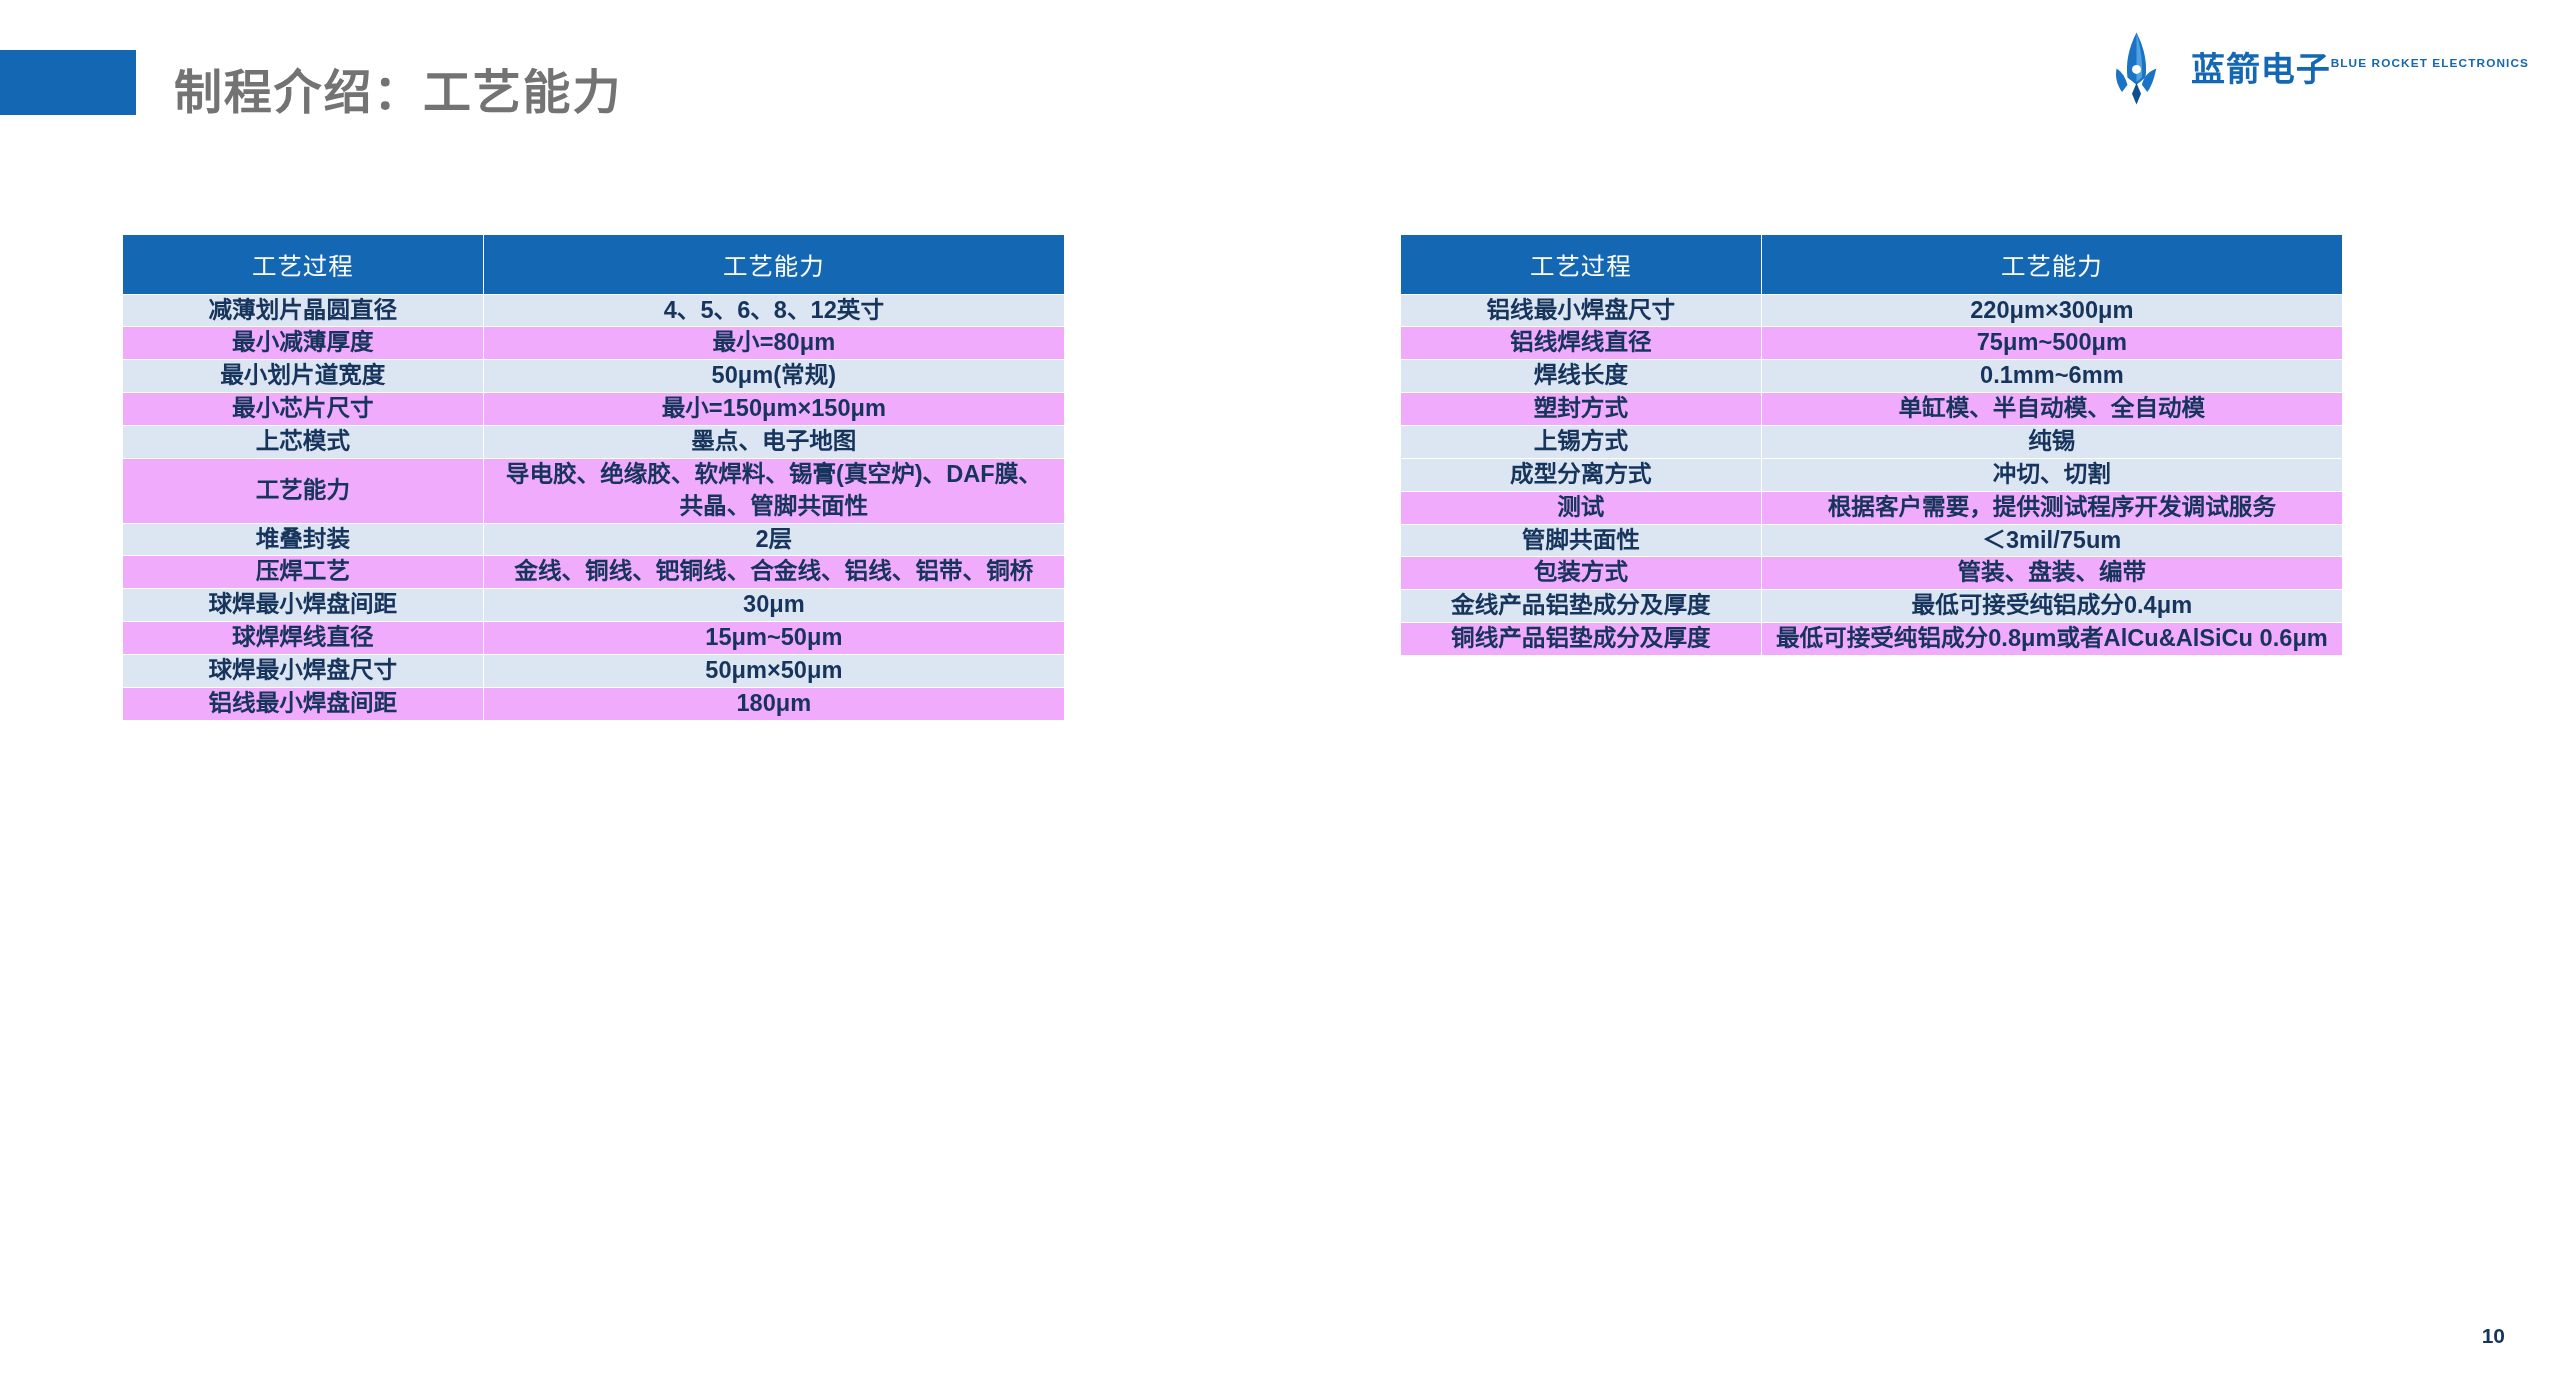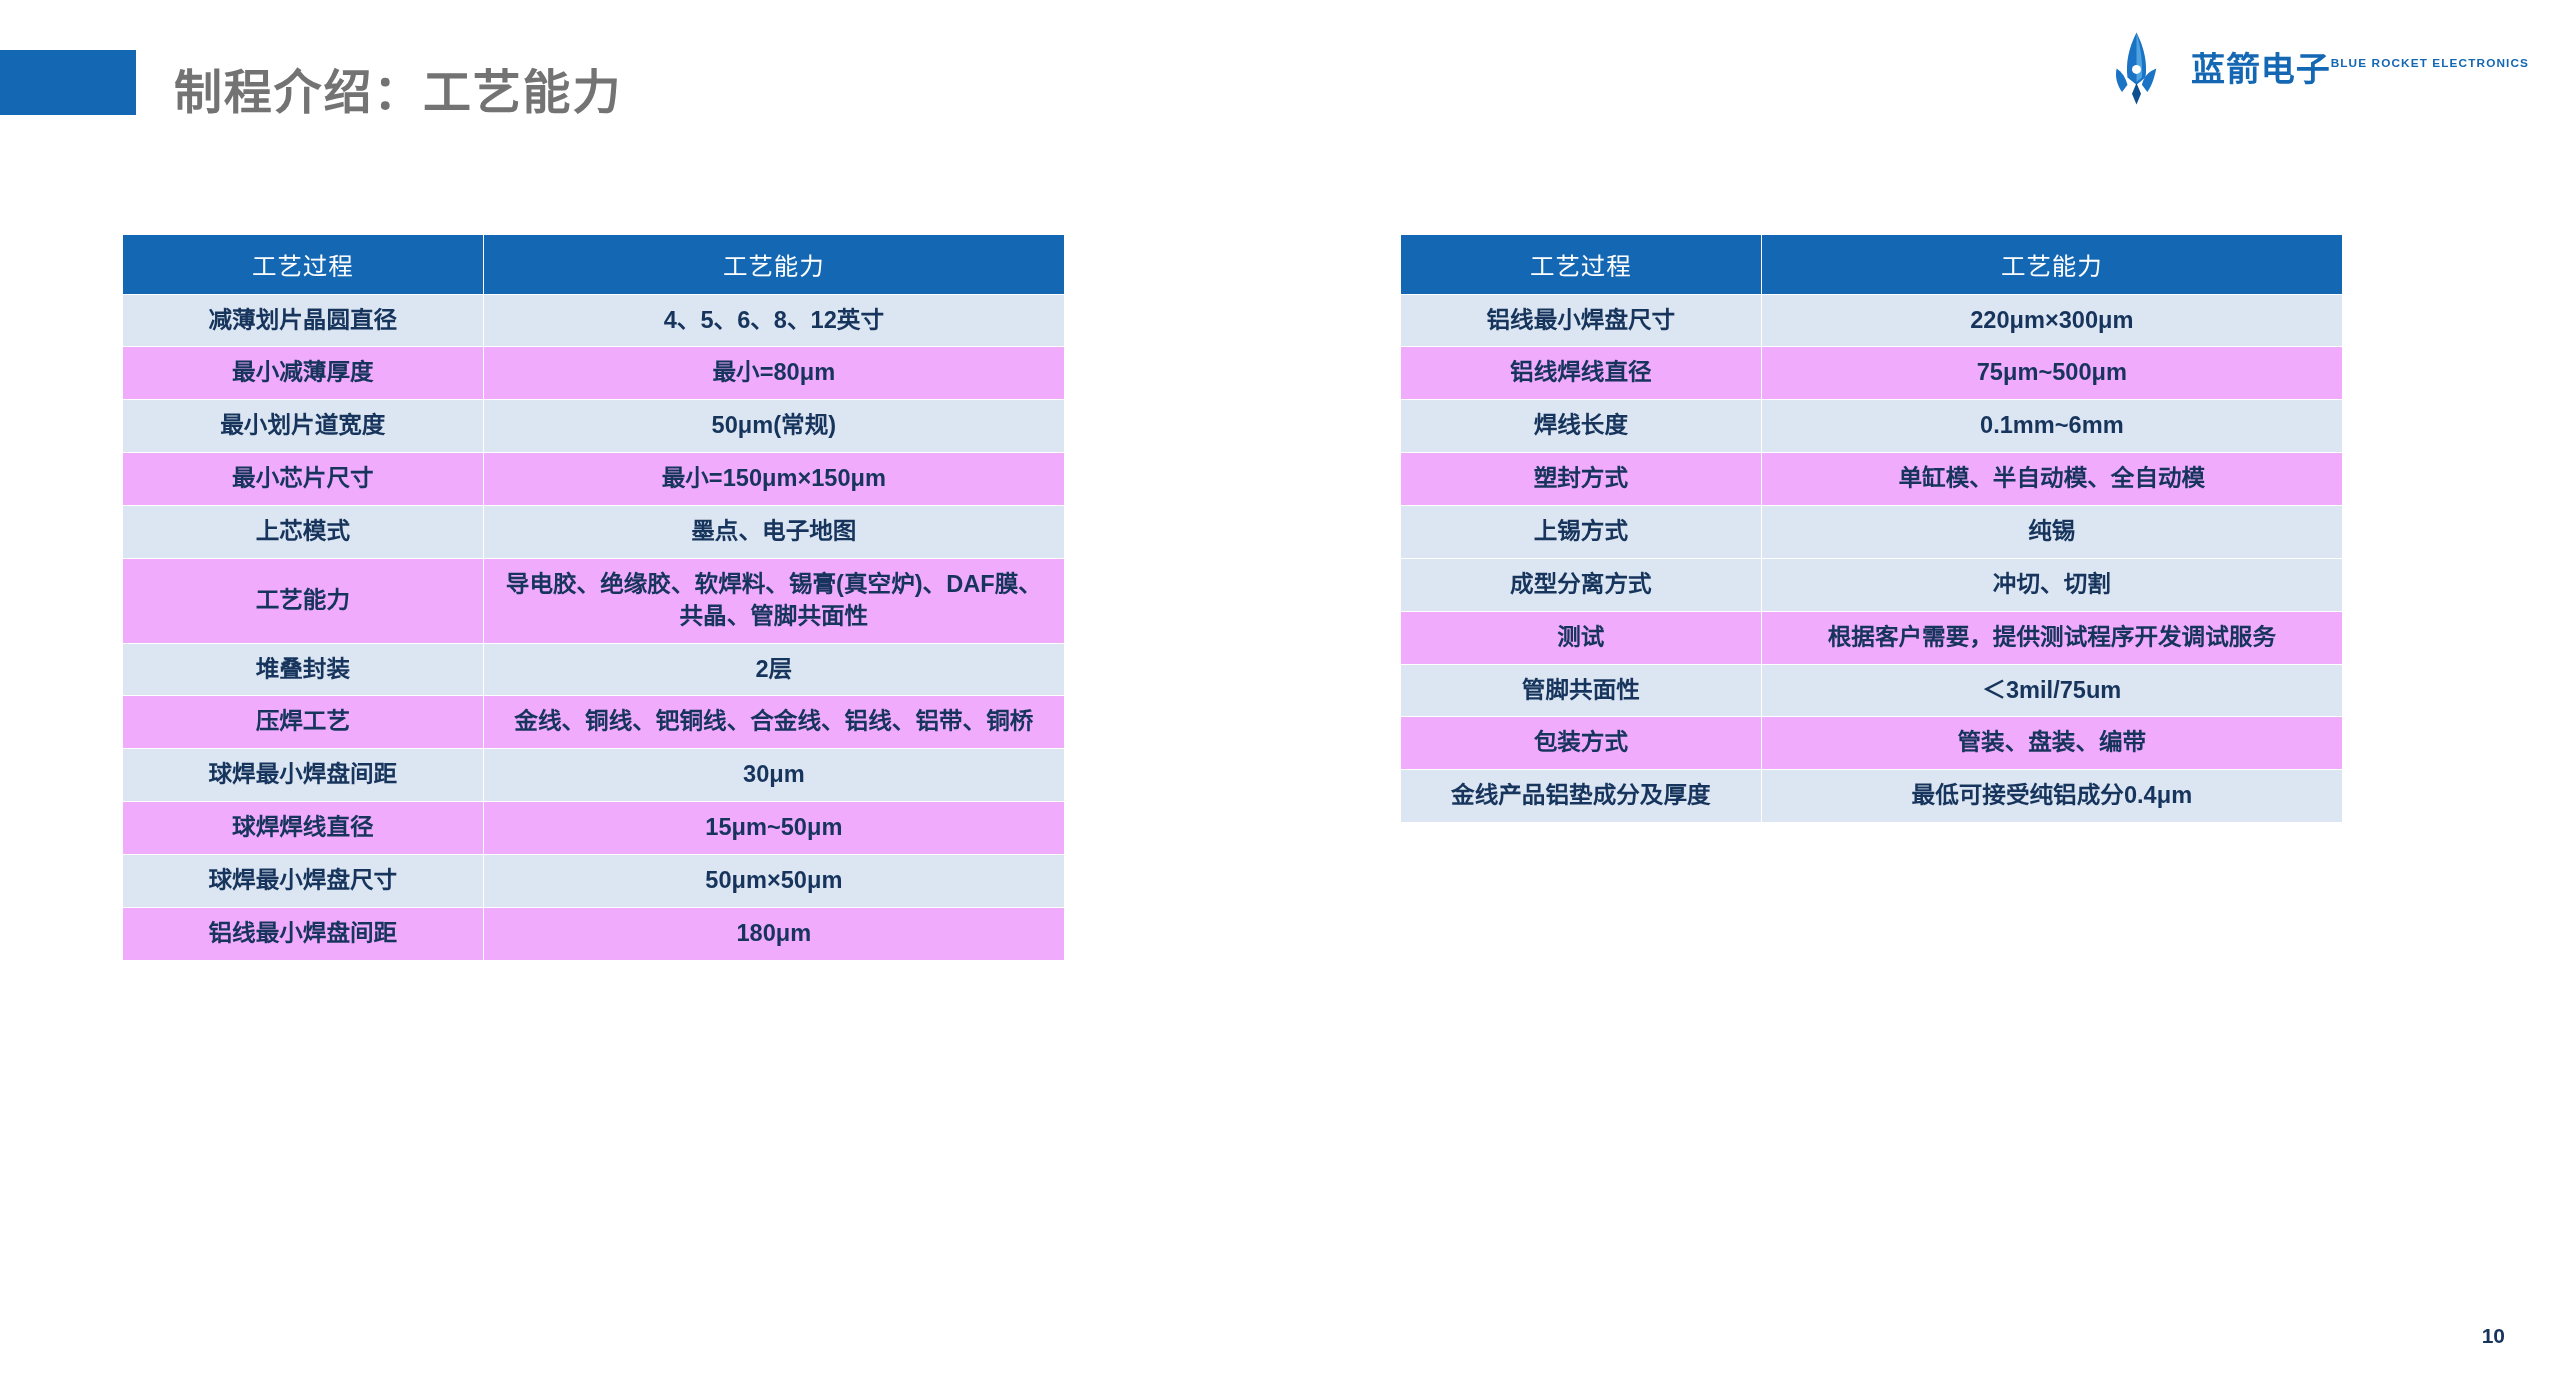--- a/index.html
+++ b/index.html
@@ -95,21 +95,21 @@
     padding: 11.8px 5.4px;
     border: 0.9px solid #ffffff;
     letter-spacing: 0.9px;
   }
   .tbl td {
     font-size: 23.6px;
     color: #16345c;
     text-align: center;
     font-weight: bold;
     border: 0.9px solid #ffffff;
-    padding: 10px 11px;
+    padding: 0 11px;
     line-height: 1.35;
   }
   .tbl tr.odd td  { background: #dce6f2; }
   .tbl tr.even td { background: #f0abfc; }
 
   .col-a { width: 38%; }
   .col-b { width: 62%; }
 
   
   .page-num {
@@ -245,18 +245,22 @@
           <td class="col-b">＜3mil/75um</td>
         </tr>
         <tr class="even">
           <td class="col-a">包装方式</td>
           <td class="col-b">管装、盘装、编带</td>
         </tr>
         <tr class="odd">
           <td class="col-a">金线产品铝垫成分及厚度</td>
           <td class="col-b">最低可接受纯铝成分0.4μm</td>
         </tr>
+        <tr class="even">
+          <td class="col-a">铜线产品铝垫成分及厚度</td>
+          <td class="col-b">最低可接受纯铝成分0.8μm或者AlCu&amp;AlSiCu 0.6μm</td>
+        </tr>
       </tbody>
   </table>
 </div>
 
 <div class="page-num">10</div>
 
 
 </body></html>

